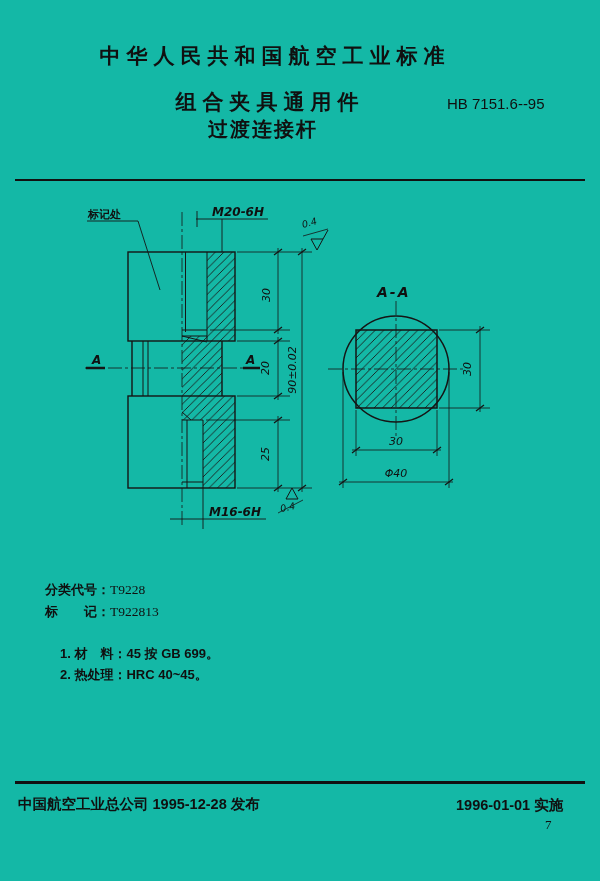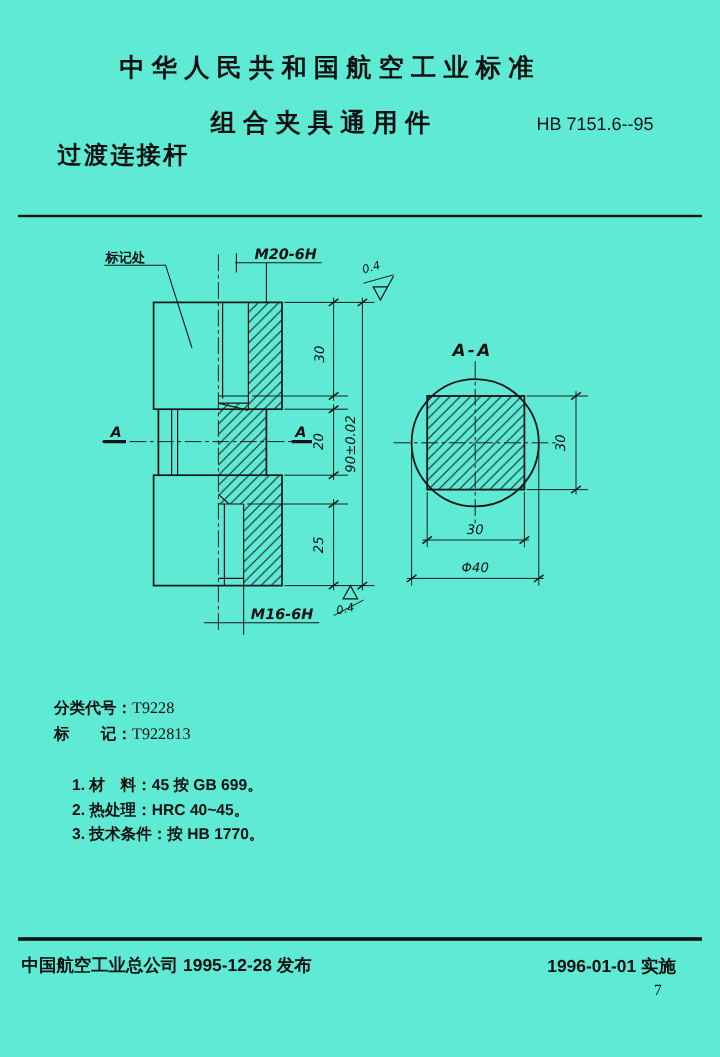--- a/index.html
+++ b/index.html
@@ -1,32 +1,32 @@
 <!DOCTYPE html>
 <html><head>
 <meta charset="utf-8">
 <style>
   html,body{margin:0;padding:0;background:#888;}
   .page{
     position:relative; width:600px; height:881px; margin:0 auto;
-    background:#5eead4; color:#101010;
+    background:#14b8a6; color:#101010;
     font-family:"Liberation Sans", sans-serif;
     overflow:hidden;
   }
   .abs{position:absolute;}
   .title{
     left:40px; top:42px; width:470px; text-align:center;
     font-size:21px; font-weight:700; letter-spacing:6px; white-space:nowrap;
   }
   .subtitle{
     left:40px; top:88px; width:460px; text-align:center;
     font-size:21px; font-weight:700; letter-spacing:6px; white-space:nowrap;
   }
   .partname{
-    left:48px; top:116px; width:460px; text-align:left;
+    left:33px; top:116px; width:460px; text-align:center;
     font-size:20px; font-weight:700; letter-spacing:2px; white-space:nowrap;
   }
   .stdno{
     left:447px; top:95px; font-size:15px; font-weight:400; white-space:nowrap;
   }
   .rule{left:15px; width:570px; background:#111;}
   .rule.top{top:179px; height:2px;}
   .rule.bottom{top:781px; height:3px;}
   .classblock{left:45px; top:579px; font-size:13px; line-height:22px;}
   .classblock .lbl{font-weight:700;}
@@ -156,21 +156,20 @@
       <span class="lbl">分类代号：</span><span class="val">T9228</span>
     </div>
     <div>
       <span class="lbl">标　　记：</span><span class="val">T922813</span>
     </div>
   </div>
 
   <div class="abs notes">
     <div>1. 材　料：45 按 GB 699。</div>
     <div>2. 热处理：HRC 40~45。</div>
-    <div>3. 技术条件：按 HB 1770。</div>
   </div>
 
   <div class="abs rule bottom"></div>
   <div class="abs footer-left">中国航空工业总公司 1995-12-28 发布</div>
   <div class="abs footer-right">1996-01-01 实施</div>
   <div class="abs pagenum">7</div>
 
 </div>
 
 </body></html>

